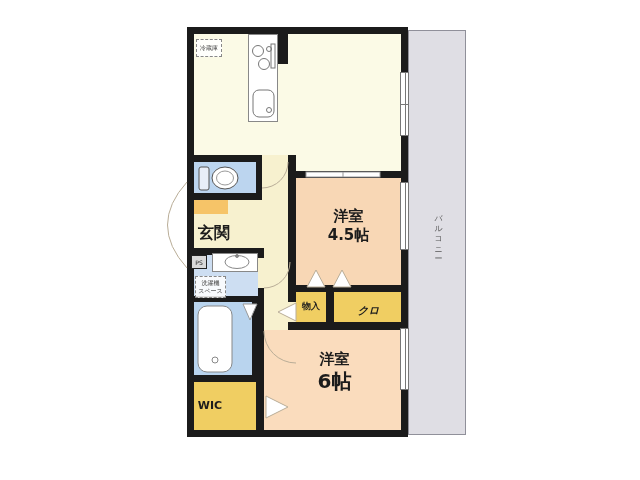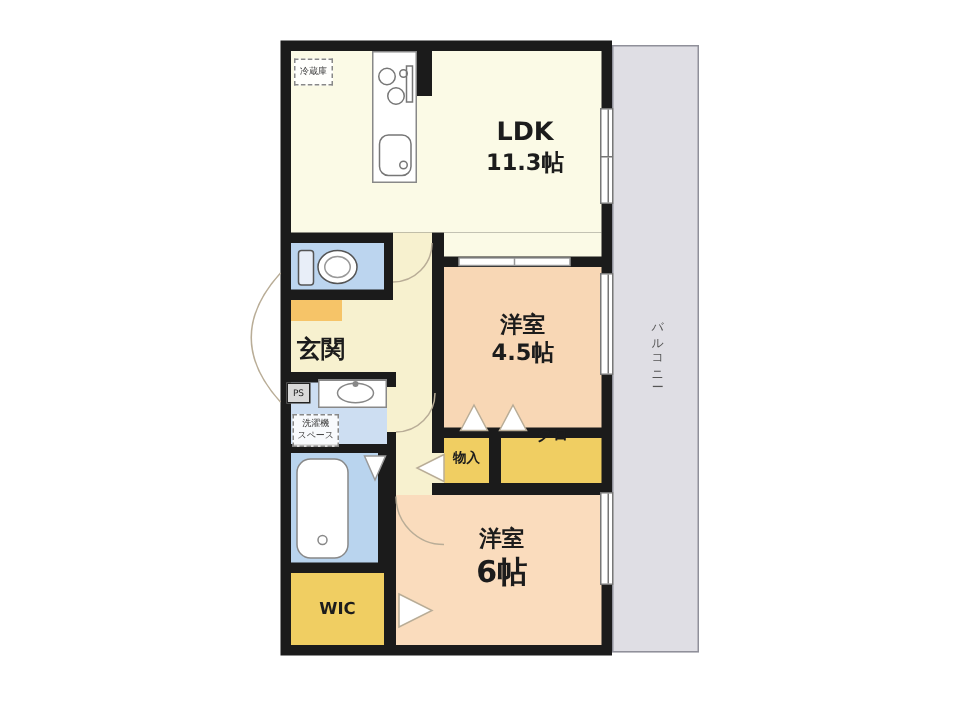--- a/index.html
+++ b/index.html
@@ -86,42 +86,38 @@
   <div class="dashed-box" style="left:195px;top:276px;width:31px;height:22px;">
     <span>洗濯機</span>
     <span>スペース</span>
   </div>
 
   <div class="window-v" style="left:400px;top:72px;width:9px;height:33px;"></div>
   <div class="window-v" style="left:400px;top:104px;width:9px;height:32px;"></div>
   <div class="window-v" style="left:400px;top:182px;width:9px;height:68px;"></div>
   <div class="window-v" style="left:400px;top:328px;width:9px;height:62px;"></div>
 
-  <div class="room-label lbl-ldk" style="left:300px;top:76px;width:100px;height:44px;">
-    <div>LDK</div>
-    <div class="size">11.3帖</div>
-  </div>
   <div class="room-label lbl-b45" style="left:300px;top:205px;width:97px;height:42px;">
     <div>洋室</div>
     <div class="size">4.5帖</div>
   </div>
   <div class="room-label lbl-b6" style="left:268px;top:350px;width:133px;height:44px;">
     <div>洋室</div>
     <div class="size">6帖</div>
   </div>
   <div class="room-label lbl-genkan" style="left:192px;top:225px;width:44px;height:16px;">
     <div>玄関</div>
   </div>
-  <div class="room-label lbl-wic" style="left:194px;top:382px;width:62px;height:48px;">
+  <div class="room-label lbl-wic" style="left:179px;top:382px;width:62px;height:48px;">
     <div>WIC</div>
   </div>
   <div class="room-label lbl-mono" style="left:296px;top:292px;width:30px;height:29px;">
     <div>物入</div>
   </div>
-  <div class="room-label lbl-kuro" style="left:334px;top:276px;width:69px;height:30px;">
+  <div class="room-label lbl-kuro" style="left:334px;top:296px;width:69px;height:30px;font-style:italic;">
     <div>クロ</div>
   </div>
 
   <svg class="svg-overlay" width="640" height="480" viewBox="0 0 640 480">
 
     <g stroke="#777" fill="none" stroke-width="1">
       <circle cx="258" cy="51" r="5.5"></circle>
       <circle cx="264" cy="64" r="5.5"></circle>
       <circle cx="269" cy="49" r="2.5"></circle>
       <rect x="271" y="44" width="4" height="24"></rect>

